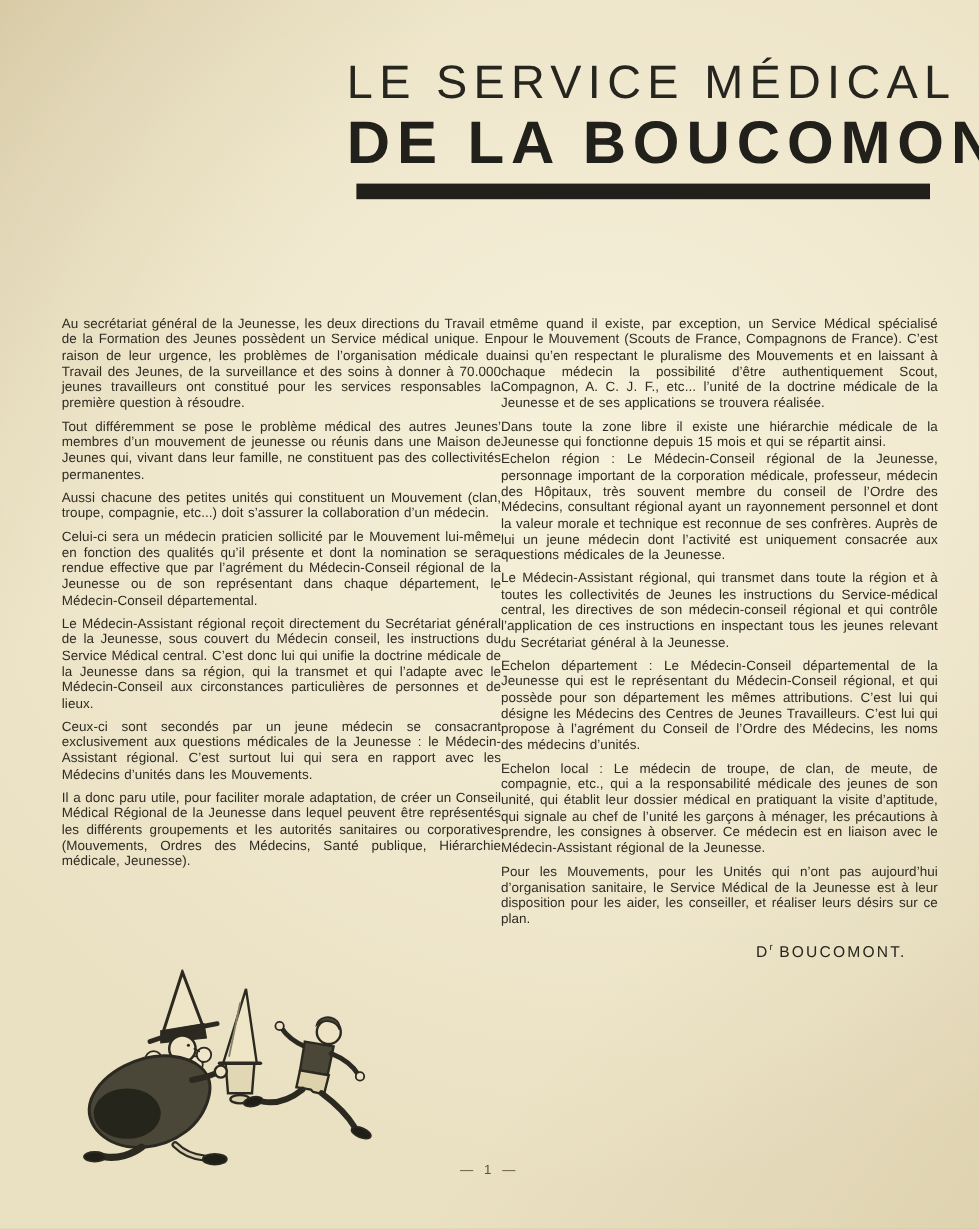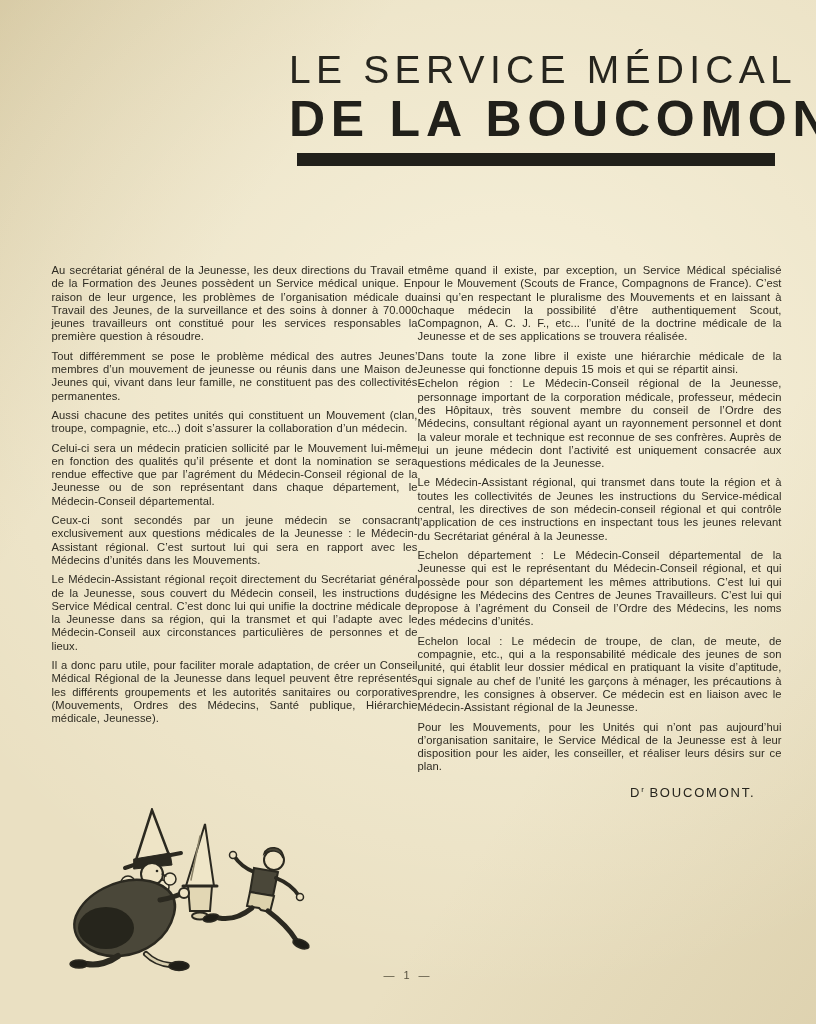--- a/index.html
+++ b/index.html
@@ -62,22 +62,22 @@
     <div class="title-rule"></div>
   </header>
 
   <main class="columns">
     <div class="col col-left">
       <div class="paras">
           <p><span>Au secrétariat général de la Jeunesse, les deux directions du Travail et de la Formation des Jeunes possèdent un Service médical unique. En raison de leur urgence, les problèmes de l’organisation médicale du Travail des Jeunes, de la surveillance et des soins à donner à 70.000 jeunes travailleurs ont constitué pour les services responsables la première question à résoudre.</span></p>
           <p><span>Tout différemment se pose le problème médical des autres Jeunes’ membres d’un mouvement de jeunesse ou réunis dans une Maison de Jeunes qui, vivant dans leur famille, ne constituent pas des collectivités permanentes.</span></p>
           <p><span>Aussi chacune des petites unités qui constituent un Mouvement (clan, troupe, compagnie, etc...) doit s’assurer la collaboration d’un médecin.</span></p>
           <p><span>Celui-ci sera un médecin praticien sollicité par le Mouvement lui-même en fonction des qualités qu’il présente et dont la nomination se sera rendue effective que par l’agrément du Médecin-Conseil régional de la Jeunesse ou de son représentant dans chaque département, le Médecin-Conseil départemental.</span></p>
+          <p><span>Le Médecin-Assistant régional reçoit directement du Secrétariat général de la Jeunesse, sous couvert du Médecin conseil, les instructions du Service Médical central. C’est donc lui qui unifie la doctrine médicale de la Jeunesse dans sa région, qui la transmet et qui l’adapte avec le Médecin-Conseil aux circonstances particulières de personnes et de lieux.</span></p>
           <p><span>Ceux-ci sont secondés par un jeune médecin se consacrant exclusivement aux questions médicales de la Jeunesse : le Médecin-Assistant régional. C’est surtout lui qui sera en rapport avec les Médecins d’unités dans les Mouvements.</span></p>
-          <p><span>Le Médecin-Assistant régional reçoit directement du Secrétariat général de la Jeunesse, sous couvert du Médecin conseil, les instructions du Service Médical central. C’est donc lui qui unifie la doctrine médicale de la Jeunesse dans sa région, qui la transmet et qui l’adapte avec le Médecin-Conseil aux circonstances particulières de personnes et de lieux.</span></p>
           <p><span>Il a donc paru utile, pour faciliter morale adaptation, de créer un </span><span class="b">Conseil Médical Régional de la Jeunesse</span><span> dans lequel peuvent être représentés les différents groupements et les autorités sanitaires ou corporatives (Mouvements, Ordres des Médecins, Santé publique, Hiérarchie médicale, Jeunesse).</span></p>
         </div>
     </div>
     <div class="col col-right">
       <div class="paras">
           <p><span>même quand il existe, par exception, un Service Médical spécialisé pour le Mouvement (Scouts de France, Compagnons de France). C’est ainsi qu’en respectant le pluralisme des Mouvements et en laissant à chaque médecin la possibilité d’être authentiquement Scout, Compagnon, A. C. J. F., etc... l’unité de la doctrine médicale de la Jeunesse et de ses applications se trouvera réalisée.</span></p>
           <p class="flush"><span>Dans toute la zone libre il existe une hiérarchie médicale de la Jeunesse qui fonctionne depuis 15 mois et qui se répartit ainsi.</span></p>
           <p><span class="b">Echelon région : Le Médecin-Conseil régional de la Jeunesse,</span><span> personnage important de la corporation médicale, professeur, médecin des Hôpitaux, très souvent membre du conseil de l’Ordre des Médecins, consultant régional ayant un rayonnement personnel et dont la valeur morale et technique est reconnue de ses confrères. Auprès de lui un jeune médecin dont l’activité est uniquement consacrée aux questions médicales de la Jeunesse.</span></p>
           <p><span class="b">Le Médecin-Assistant régional,</span><span> qui transmet dans toute la région et à toutes les collectivités de Jeunes les instructions du Service-médical central, les directives de son médecin-conseil régional et qui contrôle l’application de ces instructions en </span><span class="b">inspectant</span><span> tous les jeunes relevant du Secrétariat général à la Jeunesse.</span></p>
           <p><span class="b">Echelon département : Le Médecin-Conseil départemental de la Jeunesse</span><span> qui est le représentant du Médecin-Conseil régional, et qui possède pour son département les mêmes attributions. C’est lui qui désigne les Médecins des Centres de Jeunes Travailleurs. C’est lui qui propose à l’agrément du Conseil de l’Ordre des Médecins, les noms des médecins d’unités.</span></p>

